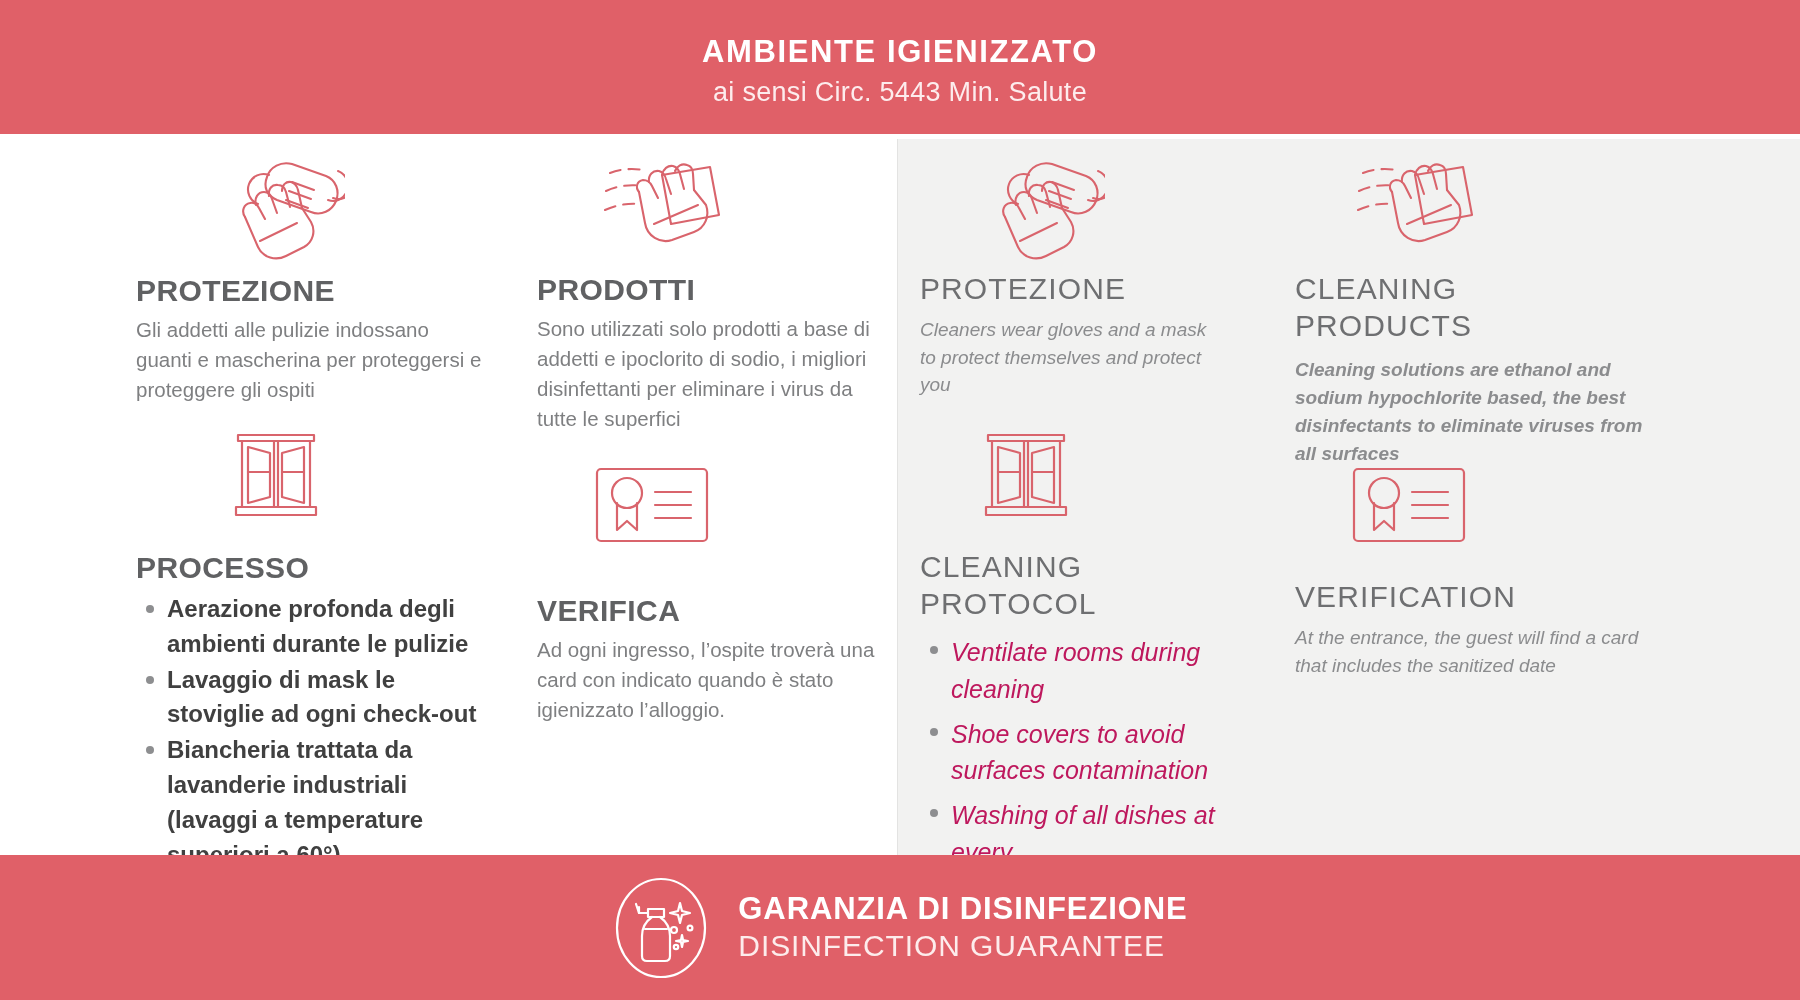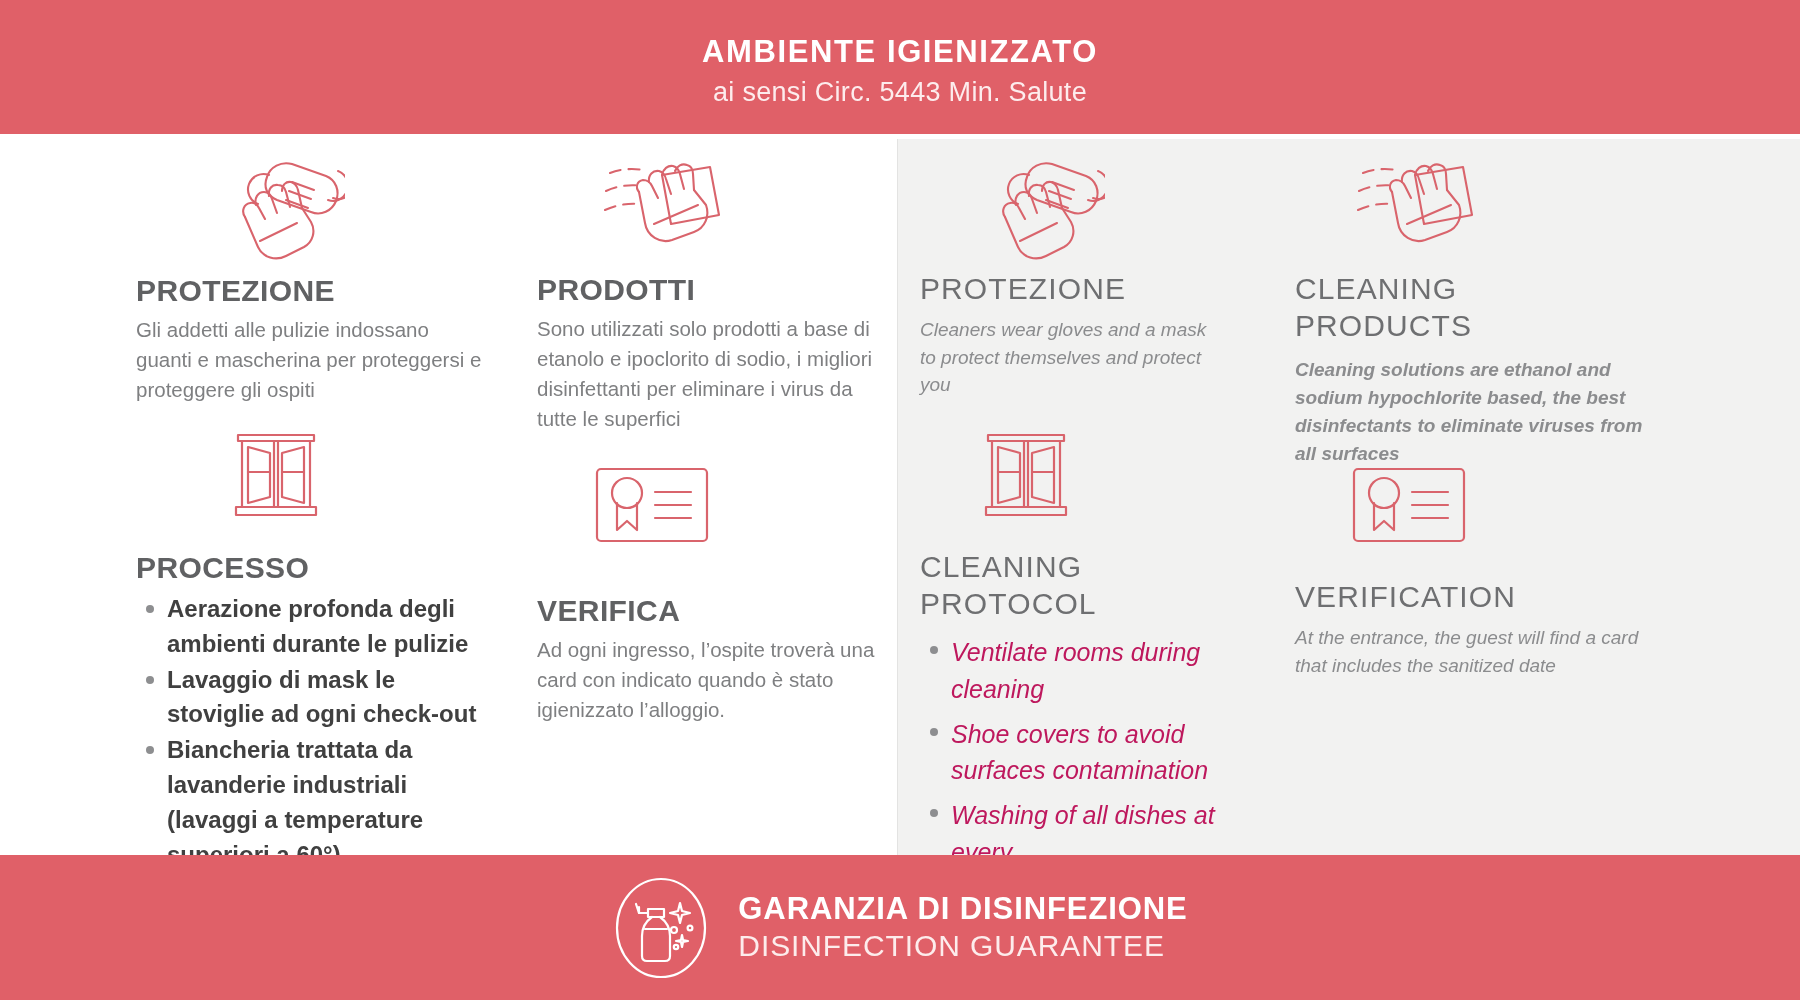--- a/index.html
+++ b/index.html
@@ -176,21 +176,21 @@
           <path d="M37 35 L43 66 C45 79 58 87 70 83 L92 75 C103 71 108 59 104 48 L92 33"></path>
           <path d="M52 67 L96 48"></path>
           <path d="M8 16 C18 12 30 11 41 13" stroke-dasharray="11 8"></path>
           <path d="M4 34 C15 29 28 27 40 29" stroke-dasharray="11 8"></path>
           <path d="M3 53 C14 48 26 46 37 47" stroke-dasharray="11 8"></path>
         </svg>
       </div>
 
       <div class="block" style="left:0px;top:134px;width:340px;">
         <h2 class="h-it">PRODOTTI</h2>
-        <p class="p-it">Sono utilizzati solo prodotti a base di etanolo e ipoclorito di sodio, i migliori disinfettanti per eliminare i virus da tutte le superfici</p>
+        <p class="p-it">Sono utilizzati solo prodotti a base di addetti e ipoclorito di sodio, i migliori disinfettanti per eliminare i virus da tutte le superfici</p>
       </div>
 
       <div class="block" style="left:56px;top:325px;">
         <svg class="icon" width="118" height="82" viewBox="0 0 118 82" fill="none" stroke="#d9646c" stroke-width="2.2" stroke-linecap="round" stroke-linejoin="round">
           <rect x="4" y="5" width="110" height="72" rx="4"></rect>
           <circle cx="34" cy="29" r="15"></circle>
           <path d="M24 39 L24 66 L34 57 L44 66 L44 39"></path>
           <path d="M62 28 H98"></path>
             <path d="M62 41 H98"></path>
             <path d="M62 54 H98"></path>

